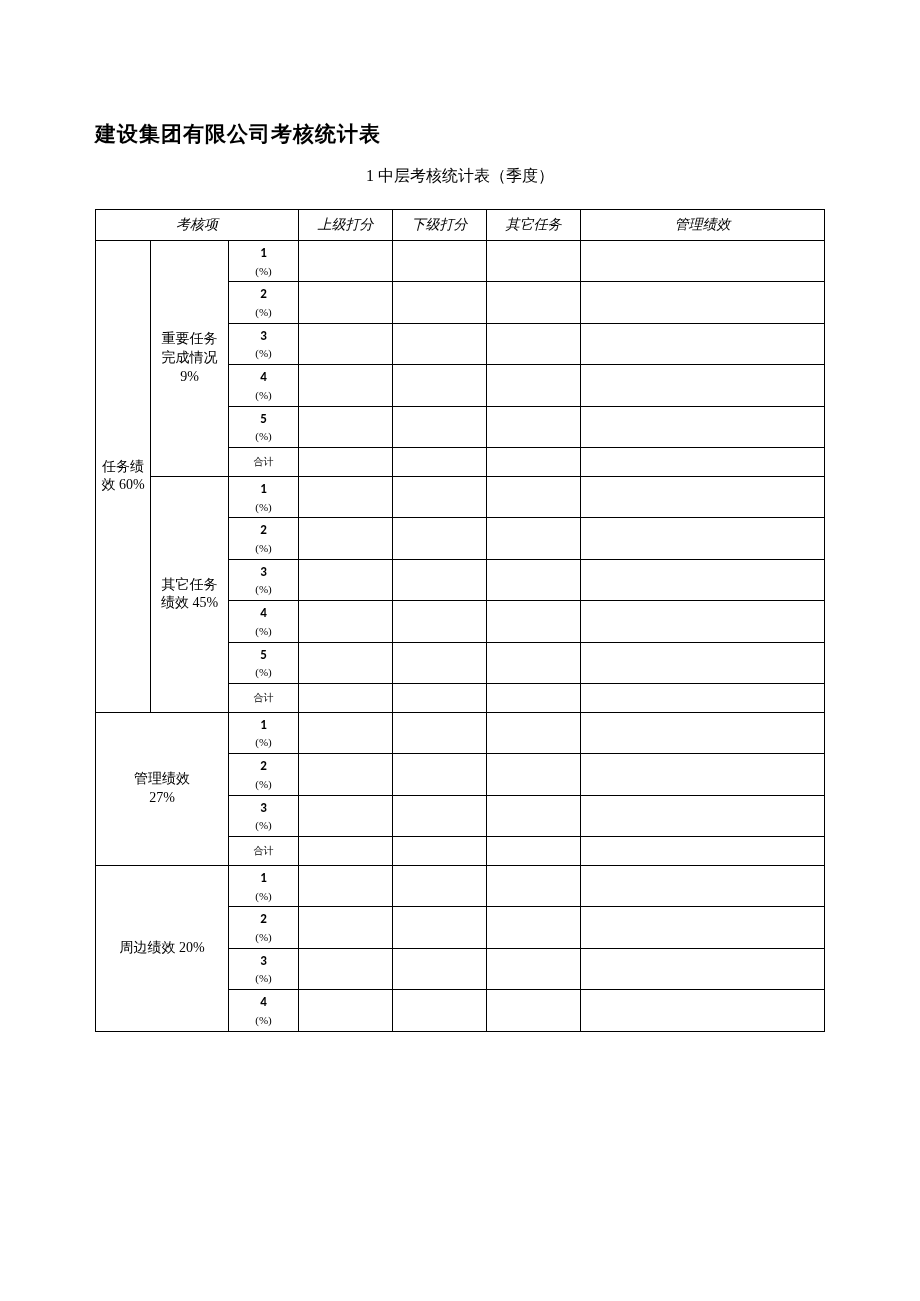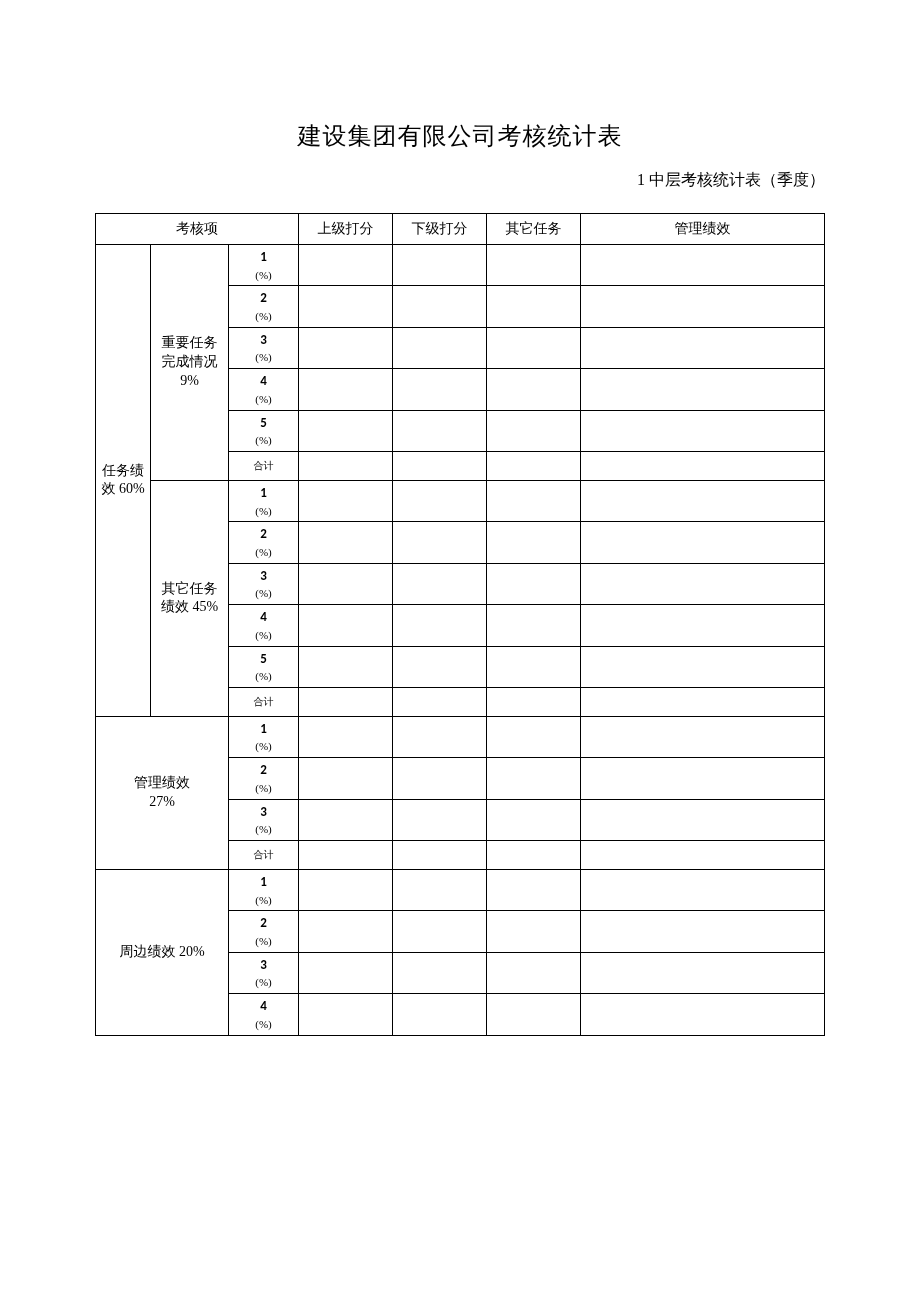--- a/index.html
+++ b/index.html
@@ -8,28 +8,28 @@
       margin: 0;
       padding: 0;
       width: 920px;
       height: 1301px;
       box-sizing: border-box;
     }
     .page {
       padding: 120px 95px 40px 95px;
     }
     .title {
-      text-align: center;
-      font-size: 24px;
-      font-weight: normal;
+      text-align: left;
+      font-size: 21px;
+      font-weight: bold;
       margin: 0 0 18px 0;
       letter-spacing: 1px;
     }
     .subtitle {
-      text-align: right;
+      text-align: center;
       font-size: 16px;
       font-weight: normal;
       margin: 0 0 22px 0;
     }
     table {
       border-collapse: collapse;
       width: 100%;
       table-layout: fixed;
     }
     td {
@@ -43,21 +43,21 @@
     .col-a { width: 55px; }
     .col-b { width: 78px; }
     .col-c { width: 70px; }
     .col-d { width: 94px; }
     .col-e { width: 94px; }
     .col-f { width: 94px; }
     .col-g { width: auto; }
     .num { font-family: Calibri, Arial, sans-serif; font-weight: bold; font-size: 13px; display: block; }
     .pct { font-family: "SimSun", serif; font-size: 11px; display: block; margin-top: 2px; }
     .subtotal { height: 22px; font-size: 10px; }
-    .header-row td { height: 24px; }
+    .header-row td { height: 24px; font-style: italic; }
   </style>
 </head>
 <body>
 
 <div class="page">
   <h1 class="title">建设集团有限公司考核统计表</h1>
   <div class="subtitle">1 中层考核统计表（季度）</div>
 
   <table>
     <colgroup>

